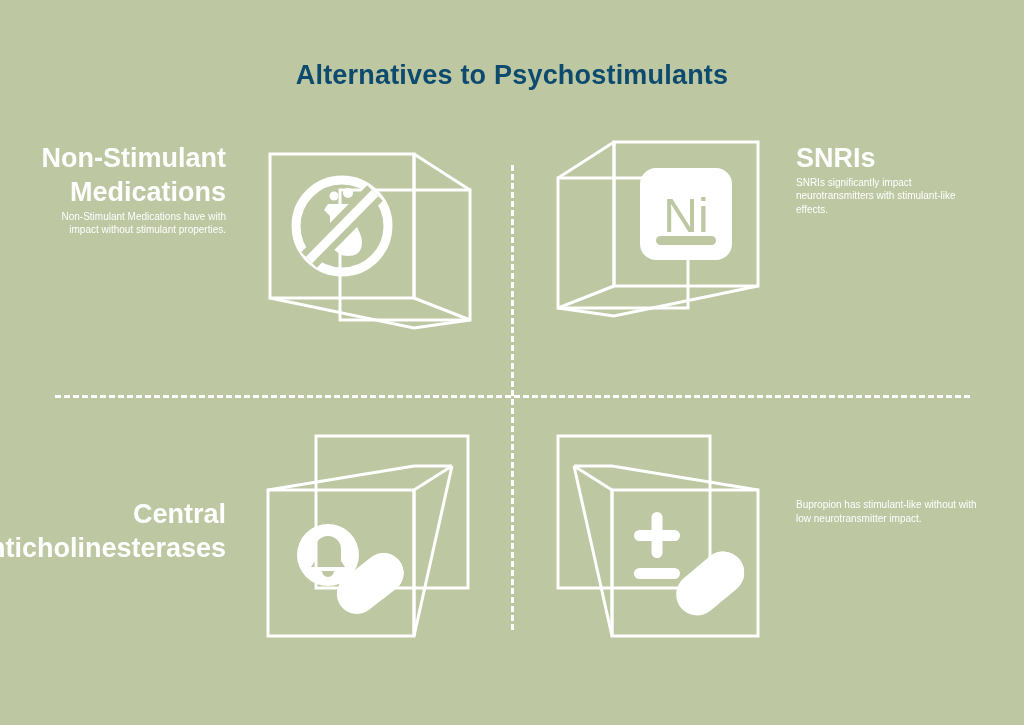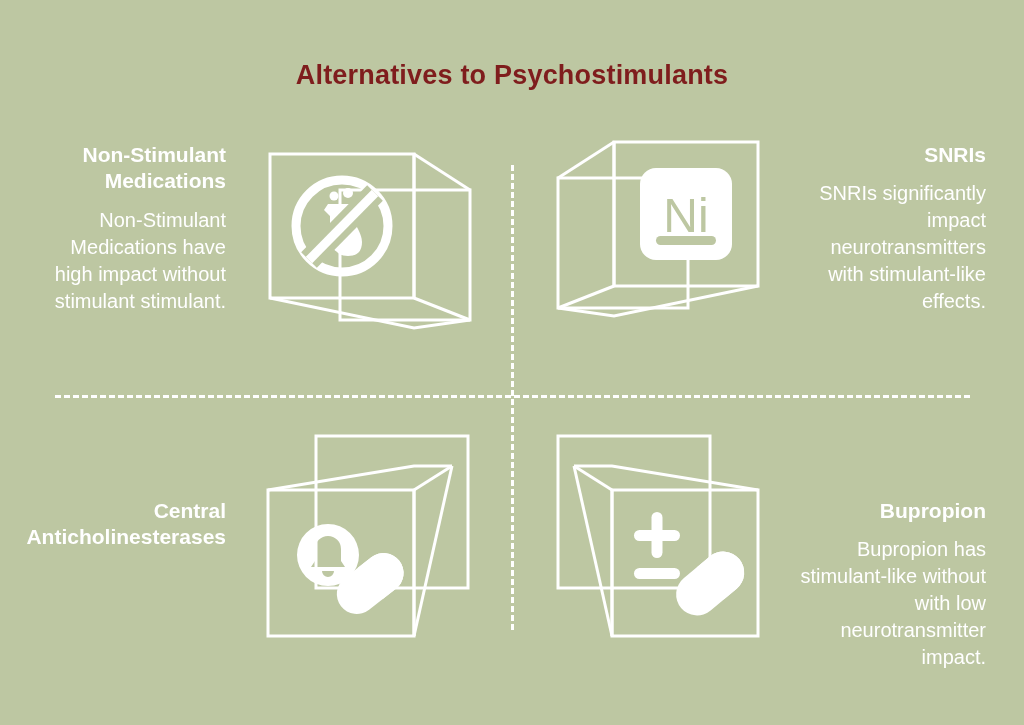--- a/index.html
+++ b/index.html
@@ -19,21 +19,21 @@
     height: 725px;
   }
 
   
   #title {
     position: absolute;
     top: 60px;
     left: 0;
     width: 1024px;
     text-align: center;
-    color: #7f1d1d;
+    color: #0c4a6e;
     font-size: 27px;
     font-weight: bold;
     letter-spacing: 0.2px;
   }
 
   
   .divider-h {
     position: absolute;
     left: 55px;
     top: 395px;
@@ -50,37 +50,36 @@
     border-left: 3px dashed #ffffff;
   }
 
   
   .textblock {
     position: absolute;
     color: #ffffff;
     width: 190px;
   }
   .tb-left  { text-align: right; }
-  .tb-right { text-align: right; }
+  .tb-right { text-align: left; }
 
   .tb-heading {
-    font-size: 21px;
+    font-size: 27px;
     font-weight: bold;
     line-height: 1.25;
     white-space: nowrap;
   }
   .tb-left .tb-heading {
     
     position: relative;
     right: 0;
   }
   .tb-body {
-    font-size: 20px;
+    font-size: 10px;
     line-height: 1.35;
-    margin-top: 12px;
   }
 
   #tb-q1 { left: 36px;  top: 142px; }
   #tb-q2 { left: 796px; top: 142px; }
   #tb-q3 { left: 36px;  top: 498px; }
   #tb-q4 { left: 796px; top: 498px; }
 
   
   #tb-q3 .tb-heading { width: 260px; margin-left: -70px; text-align: right; }
 
@@ -123,21 +122,21 @@
         </g>
 
         <path d="M47 112 L113 45" stroke="#bdc7a2" stroke-width="22" stroke-linecap="butt"></path>
         <path d="M47 112 L113 45" stroke="#ffffff" stroke-width="9" stroke-linecap="butt"></path>
       </g>
     </svg>
   </div>
 
   <div class="textblock tb-left" id="tb-q1">
     <div class="tb-heading" style="white-space:normal;">Non-Stimulant Medications</div>
-    <div class="tb-body">Non-Stimulant Medications have high impact without stimulant stimulant.</div>
+    <div class="tb-body">Non-Stimulant Medications have with impact without stimulant properties.</div>
   </div>
 
   <div class="illus" style="left:552px; top:136px;">
     <svg width="230" height="220" viewBox="0 0 230 220" fill="none">
 
       <rect x="6" y="42" width="130" height="130" stroke="#ffffff" stroke-width="3" fill="none"></rect>
       <rect x="62" y="6" width="144" height="144" stroke="#ffffff" stroke-width="3" fill="none"></rect>
       <path d="M62 6 L6 42" stroke="#ffffff" stroke-width="3"></path>
       <path d="M62 150 L6 172" stroke="#ffffff" stroke-width="3"></path>
       <path d="M206 150 L62 180 L6 172" stroke="#ffffff" stroke-width="3" fill="none"></path>
@@ -203,17 +202,16 @@
 
         <g transform="rotate(-40 160 152)">
           <rect x="124" y="132" width="76" height="42" rx="21" fill="#ffffff"></rect>
           <path d="M162 132 H179 A21 21 0 0 1 200 153 A21 21 0 0 1 179 174 H162 Z" fill="#ffffff"></path>
         </g>
       </g>
     </svg>
   </div>
 
   <div class="textblock tb-right" id="tb-q4">
-    <div class="tb-heading">Bupropion</div>
     <div class="tb-body">Bupropion has stimulant-like without with low neurotransmitter impact.</div>
   </div>
 
 </div>
 
 </body></html>

